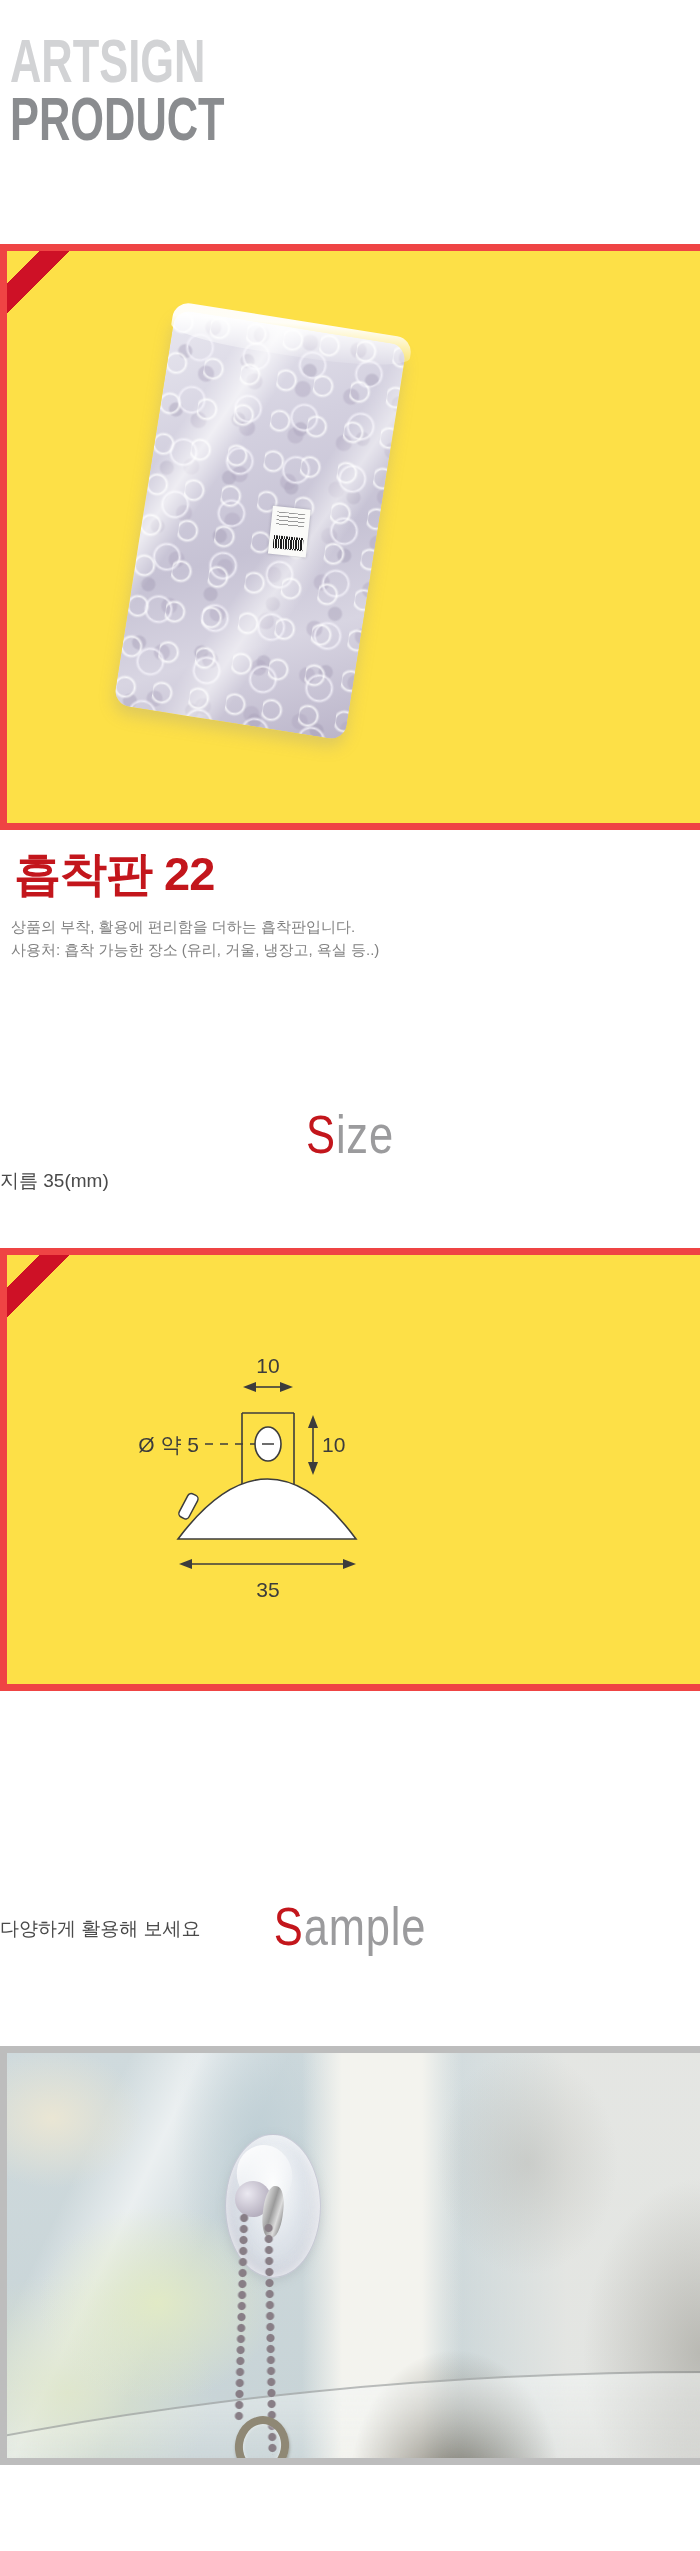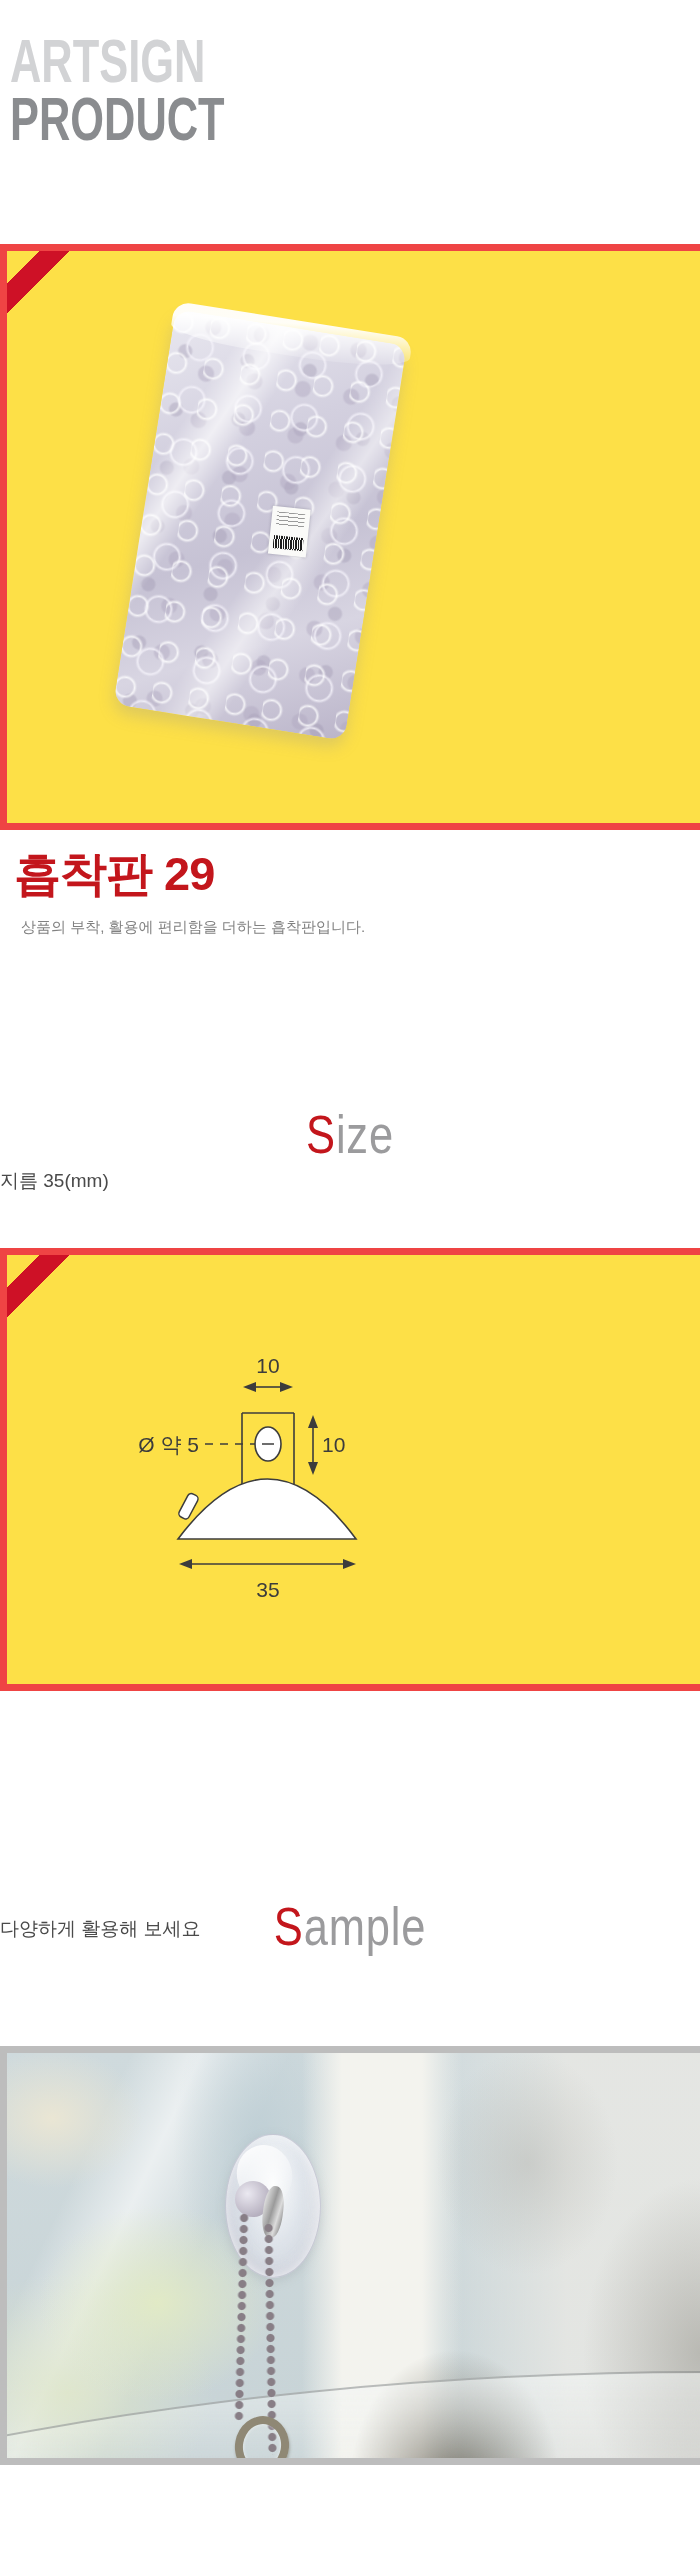--- a/index.html
+++ b/index.html
@@ -40,21 +40,21 @@
        transform:rotate(-3deg);box-shadow:0 0 3px rgba(60,60,80,.35);z-index:3;}
   .bag-label::before{content:"";position:absolute;left:5px;top:5px;width:28px;height:14px;
        background:repeating-linear-gradient(180deg,#9a9a9a 0 1px, rgba(0,0,0,0) 1px 4px);}
   .bag-barcode{position:absolute;left:4px;bottom:6px;width:30px;height:13px;
        background:repeating-linear-gradient(90deg,#1c1c1c 0 1px, rgba(0,0,0,0) 1px 2px,
                   #1c1c1c 2px 4px, rgba(0,0,0,0) 4px 5px);}
 
   
   .prod-title{position:absolute;left:14px;top:846px;font-size:47px;font-weight:bold;
        letter-spacing:-1px;color:#c3161c;line-height:1.2;}
-  .prod-desc{position:absolute;left:21px;top:915px;font-size:15px;color:#818181;line-height:23px;}
+  .prod-desc{position:absolute;left:11px;top:915px;font-size:15px;color:#818181;line-height:23px;}
   .sec-head{position:absolute;left:0;width:700px;text-align:center;font-size:53px;line-height:1;
        color:#9b9b9d;transform:scaleX(.82);transform-origin:50% 0;letter-spacing:1px;}
   .sec-head .accent{color:#c3161c;}
   .sec-sub{position:absolute;left:0;width:700px;font-size:19px;color:#4a4a4a;}
   .head-size{top:1108px;}  .sub-size{top:1168px;}
   .head-sample{top:1900px;} .sub-sample{top:1916px;}
 
   
   .frame.photo2{top:2046px;height:405px;border-color:#bdbdbd;
        background-image:
@@ -114,23 +114,24 @@
 
   <div class="frame photo1">
     <div class="ribbon"></div>
     <div class="bag">
       <div class="bag-label">
         <div class="bag-barcode"></div>
       </div>
     </div>
   </div>
 
-  <div class="prod-title">흡착판 29</div>
+  <div class="prod-title">흡착판 22</div>
   <div class="prod-desc">
     <div>상품의 부착, 활용에 편리함을 더하는 흡착판입니다.</div>
+    <div>사용처: 흡착 가능한 장소 (유리, 거울, 냉장고, 욕실 등..)</div>
   </div>
 
   <div class="sec-head head-size"><span class="accent">S</span><span>ize</span></div>
   <div class="sec-sub sub-size">지름 35(mm)</div>
 
   <div class="frame diagram">
     <div class="ribbon"></div>
     <svg class="diag-svg" viewBox="0 0 698 429" xmlns="http://www.w3.org/2000/svg">
 
       <text x="261" y="118" font-size="21" text-anchor="middle">10</text>

